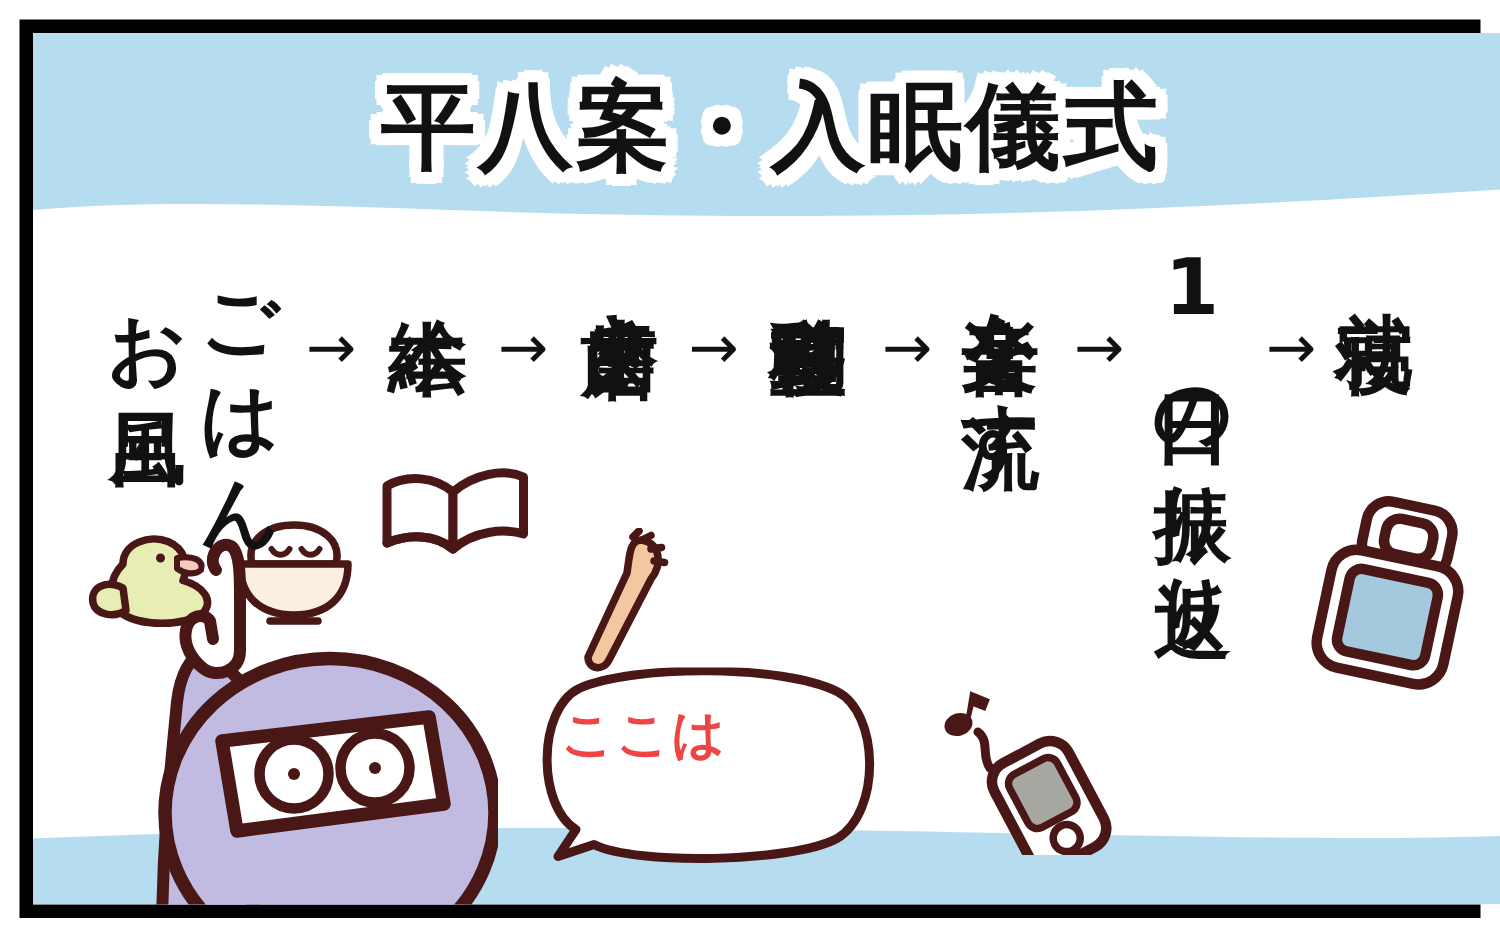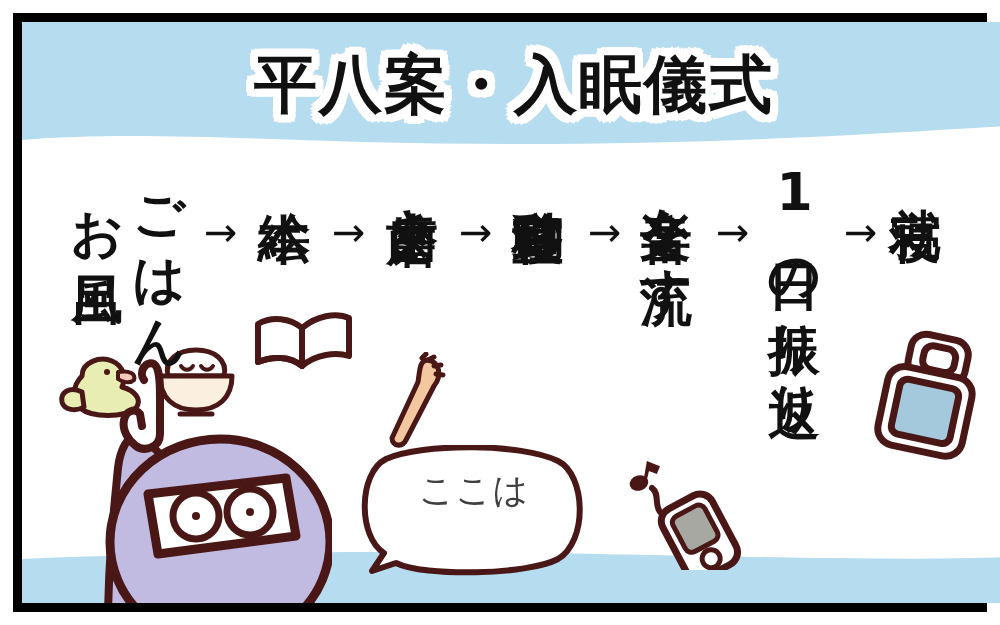--- a/index.html
+++ b/index.html
@@ -83,26 +83,27 @@
     position:absolute;
     left:330px;top:423px;
     width:240px;height:133px;
     z-index:8;
   }
   #bubble svg{position:absolute;left:0;top:0;}
   #bubble .btxt{
     position:absolute;
     left:22px;top:24px;
     width:200px;
-    text-align:center;
+    text-align:left;
     font-family:"DejaVu Sans","Liberation Sans",sans-serif;
     font-size:35px;
     line-height:1.22;
-    color:#404040;
+    color:#ef4444;
     letter-spacing:1px;
+    font-weight:bold;
   }
 
   
   .doodle{position:absolute;z-index:4;}
 
   
   #ninja{position:absolute;left:20px;top:320px;width:290px;height:285px;z-index:7;}
 </style>
 </head>
 <body>

